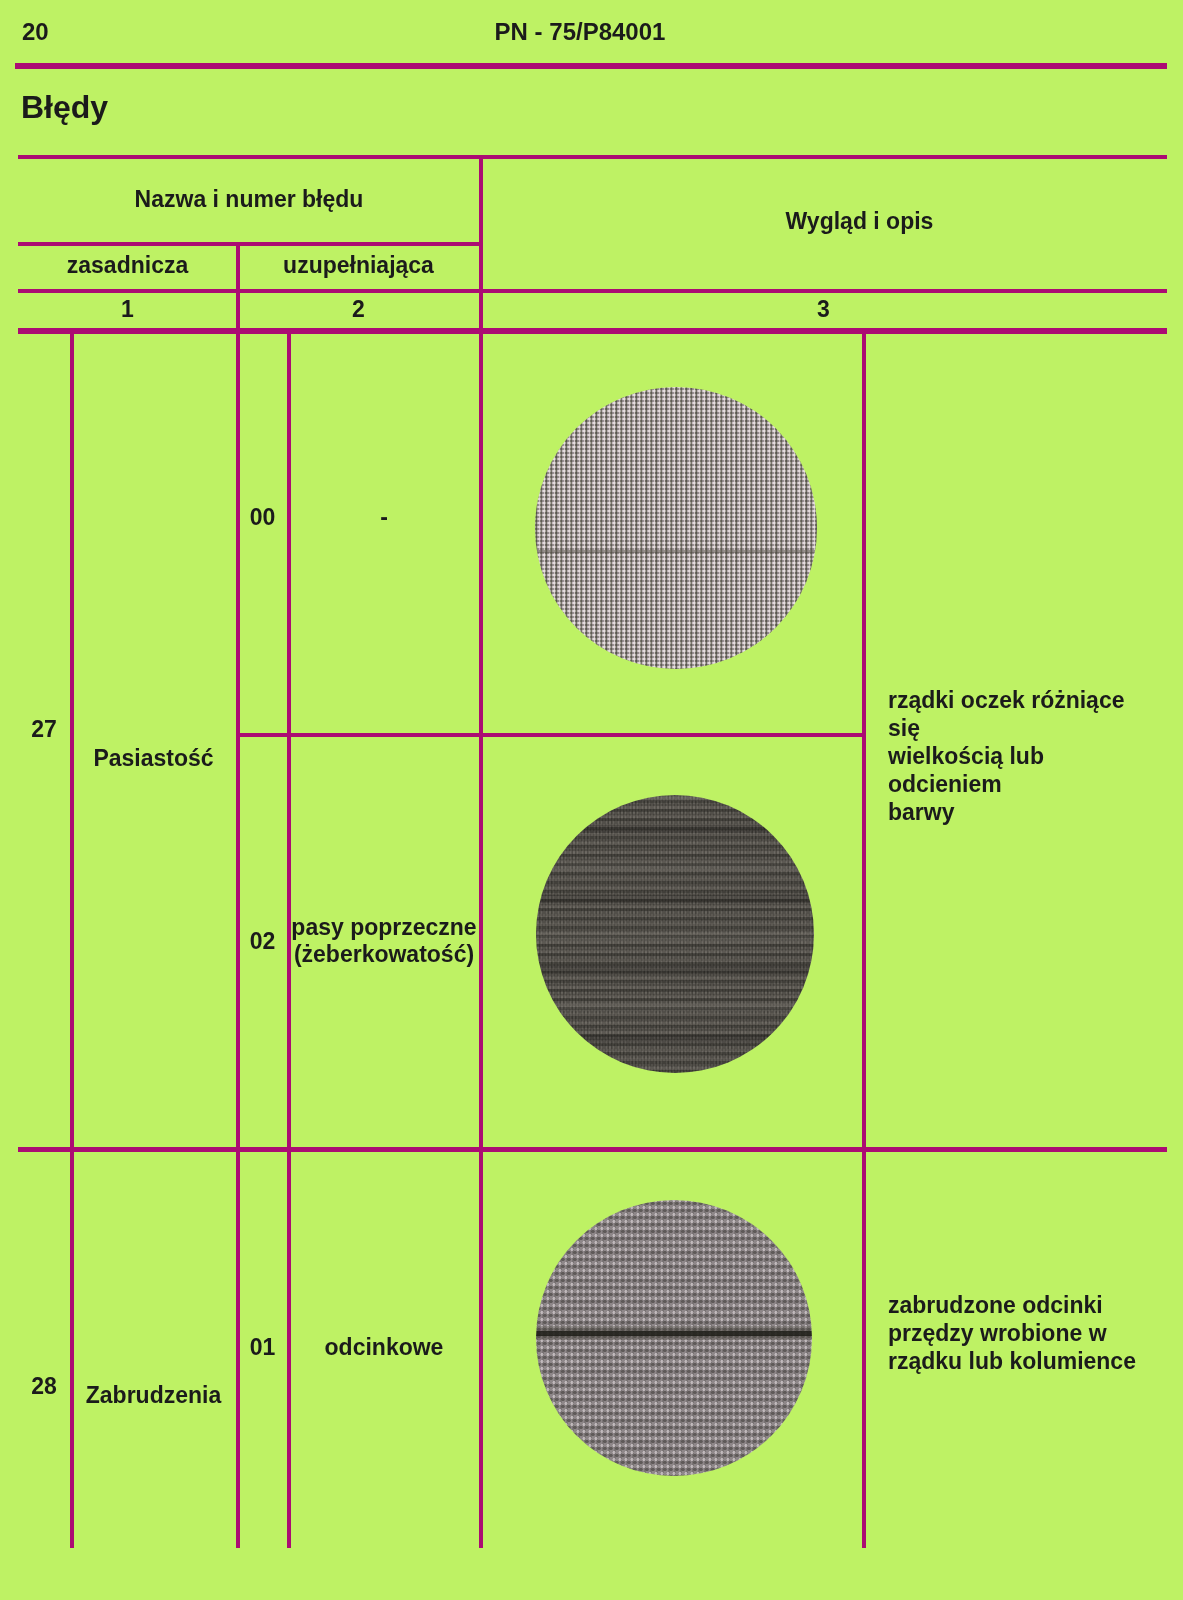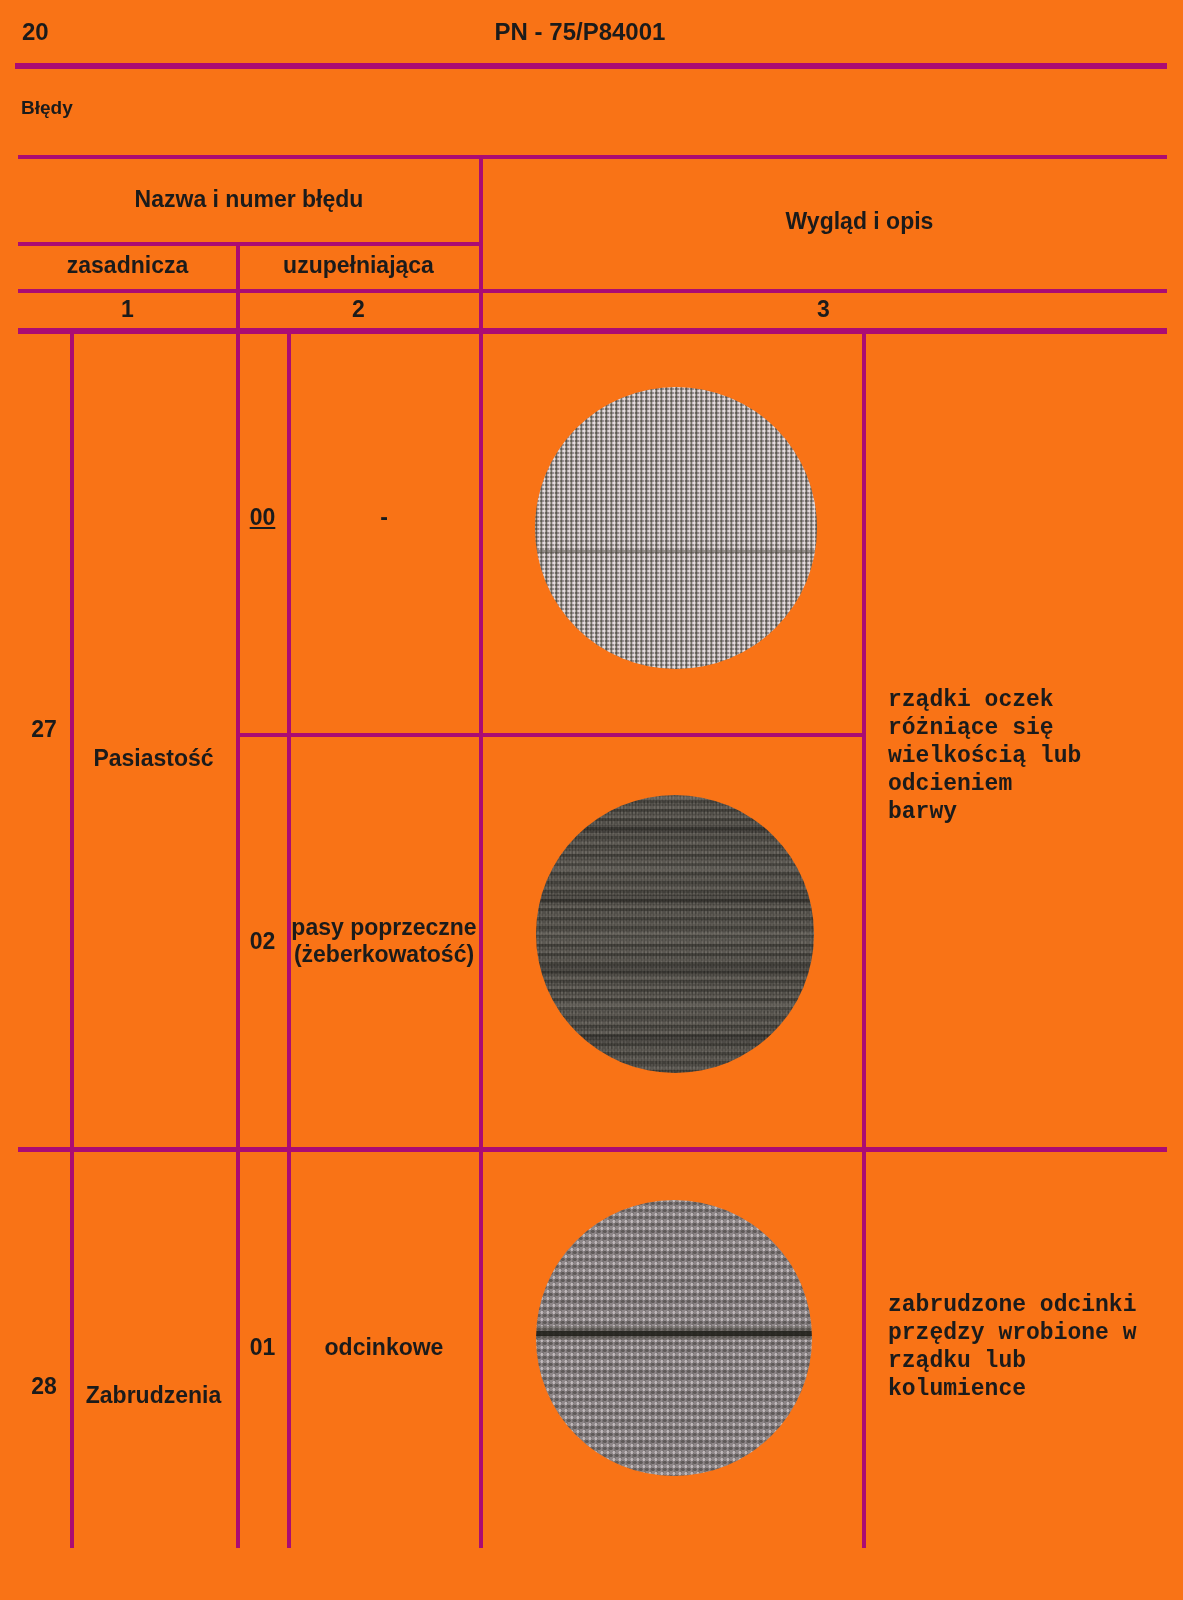--- a/index.html
+++ b/index.html
@@ -1,25 +1,25 @@
 <!DOCTYPE html>
 <html><head>
 <meta charset="utf-8">
 <style>
   html,body { margin:0; padding:0; background:#ffffff; }
   .page {
-    position:relative; width:1183px; height:1600px; background:#f97316;
+    position:relative; width:1183px; height:1600px; background:#bef264;
     font-family:"Liberation Sans", sans-serif; color:#1b1b1b; overflow:hidden;
   }
   .hline, .vline { position:absolute; background:#ab0c73; }
   .txt { position:absolute; font-size:23px; font-weight:600; text-align:center; line-height:27px; white-space:nowrap; }
   .txt-left { text-align:left; white-space:normal; }
   .pagehead { font-size:24px; font-weight:600; }
-  .title { font-size:19px; font-weight:700; }
-  .desc { line-height:28px;font-family:Liberation Mono, monospace; }
+  .title { font-size:32px; font-weight:700; }
+  .desc { line-height:28px; }
   .swatch { position:absolute; border-radius:50%; }
 
   
   .swatch-a {
     background-color:#c5babd;
     background-image:
       linear-gradient(rgba(85,80,72,0.55), rgba(85,80,72,0.55)),
       radial-gradient(circle, rgba(30,30,26,0.38) 1px, transparent 1.6px),
       radial-gradient(circle, rgba(255,250,250,0.5) 1px, transparent 1.5px),
       repeating-linear-gradient(90deg, #6e6a62 0 2px, #c8bdc0 2px 5px, #7a766d 5px 7px, #cfc4c7 7px 10px);
@@ -78,21 +78,21 @@
   <div class="txt" style="left:480px; top:208px; width:687px;padding-left:36px;">Wygląd i opis</div>
   <div class="txt" style="left:18px; top:252px; width:219px;">zasadnicza</div>
   <div class="txt" style="left:237px; top:252px; width:243px;">uzupełniająca</div>
   <div class="txt" style="left:18px; top:296px; width:219px;">1</div>
   <div class="txt" style="left:237px; top:296px; width:243px;">2</div>
   <div class="txt" style="left:480px; top:296px; width:687px;">3</div>
 
   <div class="txt" style="left:18px; top:716px; width:52px;">27</div>
   <div class="txt" style="left:70px; top:745px; width:167px;">Pasiastość</div>
 
-  <div class="txt" style="left:237px; top:504px; width:51px;text-decoration:underline;">00</div>
+  <div class="txt" style="left:237px; top:504px; width:51px;">00</div>
   <div class="txt" style="left:288px; top:504px; width:192px;">-</div>
   <div class="swatch swatch-a" style="left:535px; top:387px; width:282px; height:282px;"></div>
 
   <div class="txt" style="left:237px; top:928px; width:51px;">02</div>
   <div class="txt" style="left:288px; top:914px; width:192px;">
     <div>pasy poprzeczne</div>
     <div>(żeberkowatość)</div>
   </div>
   <div class="swatch swatch-b" style="left:536px; top:795px; width:278px; height:278px;"></div>
 

